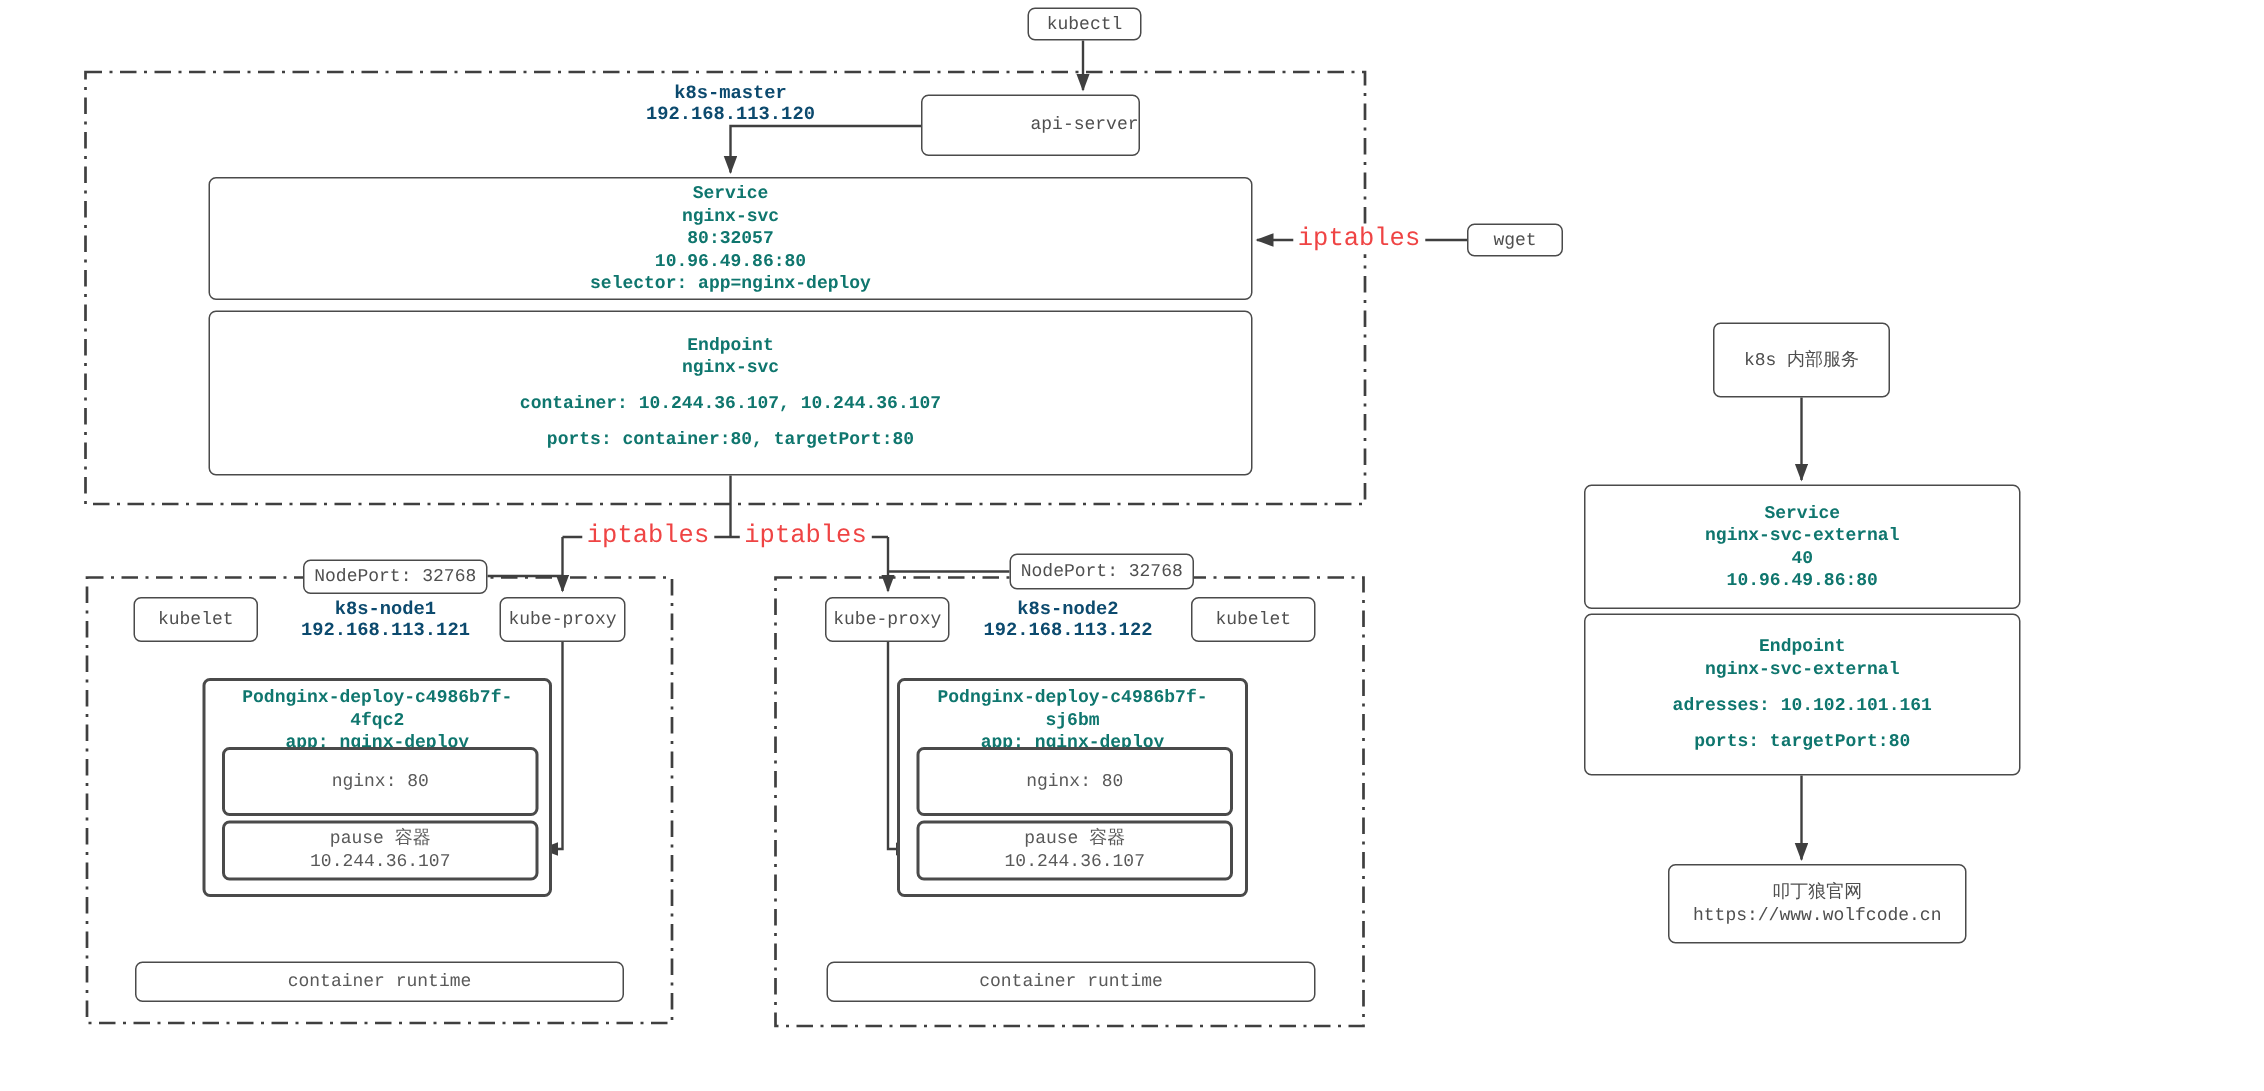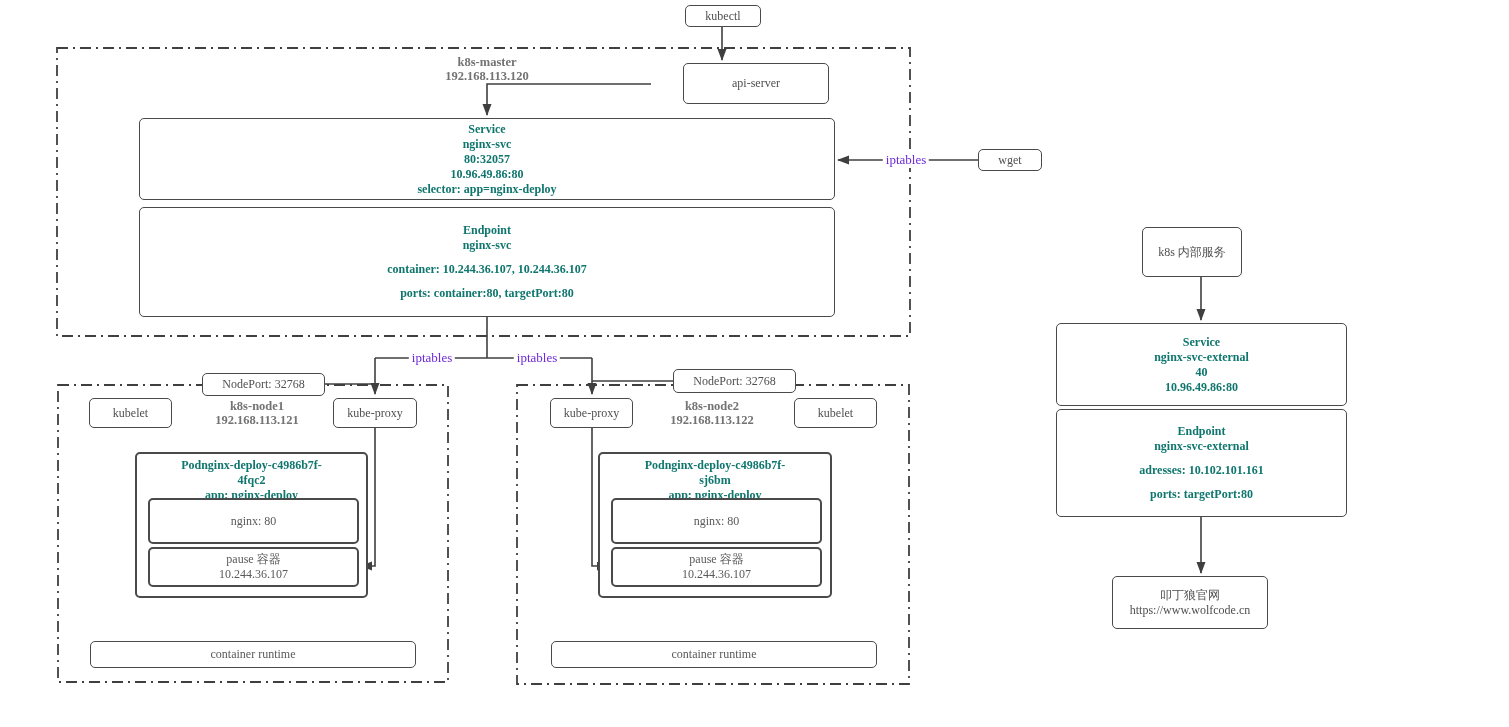--- a/index.html
+++ b/index.html
@@ -1,35 +1,35 @@
 <!DOCTYPE html>
 <html><head>
 <meta charset="utf-8">
 <style>
   html,body{margin:0;padding:0;background:#ffffff;}
   #canvas{
     position:relative;width:1509px;height:727px;background:#ffffff;
-    font-family:Liberation Serif, serif;overflow:hidden;border-radius:13px;
+    font-family:Liberation Mono, monospace;overflow:hidden;border-radius:13px;
   }
   svg{position:absolute;left:0;top:0;}
   .box{
     position:absolute;box-sizing:border-box;background:#ffffff;
     border:1.5px solid #4a4a4a;border-radius:5px;
     display:flex;flex-direction:column;align-items:center;justify-content:center;
     text-align:center;color:#4f4f4f;font-size:12px;line-height:15px;
   }
   .box.thick{border-width:2px;}
   .boldtxt{font-weight:700;color:#0f766e;}
   .graytxt{color:#595959;text-align:right;}
   .freelabel{
     position:absolute;text-align:center;font-size:12.5px;line-height:14px;
-    font-weight:700;color:#737373;white-space:nowrap;transform:translateX(-50%);
+    font-weight:700;color:#0c4a6e;white-space:nowrap;transform:translateX(-50%);
   }
   .linelabel{
-    position:absolute;font-size:13px;color:#6d28d9;background:#ffffff;
+    position:absolute;font-size:17px;color:#ef4444;background:#ffffff;
     padding:0 3px;transform:translate(-50%,-50%);white-space:nowrap;
   }
   .gap8{margin-top:9px;}
 </style>
 </head>
 <body>
 
 <div id="canvas">
 
   <svg width="1509" height="727" viewBox="0 0 1509 727">
@@ -63,21 +63,21 @@
 
     <line x1="1201" y1="265" x2="1201" y2="320" stroke="#3f3f3f" stroke-width="1.6" marker-end="url(#arr)"></line>
 
     <line x1="1201" y1="517" x2="1201" y2="573" stroke="#3f3f3f" stroke-width="1.6" marker-end="url(#arr)"></line>
   </svg>
 
   <div class="box" style="left:685px;top:5px;width:76px;height:22px;">
     <span>kubectl</span>
   </div>
 
-  <div class="box" style="left:683px;top:63px;width:146px;height:41px;">
+  <div class="box" style="left:614px;top:63px;width:146px;height:41px;align-items:flex-end;">
     <span>api-server</span>
   </div>
 
   <div class="freelabel" style="left:487px;top:55px;">
     <div>k8s-master</div>
     <div>192.168.113.120</div>
   </div>
 
   <div class="box" style="left:139px;top:118px;width:696px;height:82px;">
     <div class="boldtxt">Service</div>
@@ -156,36 +156,36 @@
   </div>
   <div class="box thick" style="left:611px;top:547px;width:211px;height:40px;">
     <div class="graytxt">pause 容器</div>
     <div class="graytxt">10.244.36.107</div>
   </div>
 
   <div class="box" style="left:551px;top:641px;width:326px;height:27px;">
     <span class="graytxt">container runtime</span>
   </div>
 
-  <div class="box" style="left:1142px;top:215px;width:100px;height:50px;margin-top:12px;">
+  <div class="box" style="left:1142px;top:215px;width:118px;height:50px;">
     <span>k8s 内部服务</span>
   </div>
 
   <div class="box" style="left:1056px;top:323px;width:291px;height:83px;">
     <div class="boldtxt">Service</div>
     <div class="boldtxt">nginx-svc-external</div>
     <div class="boldtxt">40</div>
     <div class="boldtxt">10.96.49.86:80</div>
   </div>
 
   <div class="box" style="left:1056px;top:409px;width:291px;height:108px;">
     <div class="boldtxt">Endpoint</div>
     <div class="boldtxt">nginx-svc-external</div>
     <div class="boldtxt gap8">adresses: 10.102.101.161</div>
     <div class="boldtxt gap8">ports: targetPort:80</div>
   </div>
 
-  <div class="box" style="left:1112px;top:576px;width:156px;height:53px;">
+  <div class="box" style="left:1112px;top:576px;width:199px;height:53px;">
     <div>叩丁狼官网</div>
     <div>https://www.wolfcode.cn</div>
   </div>
 
 </div>
 
 </body></html>

